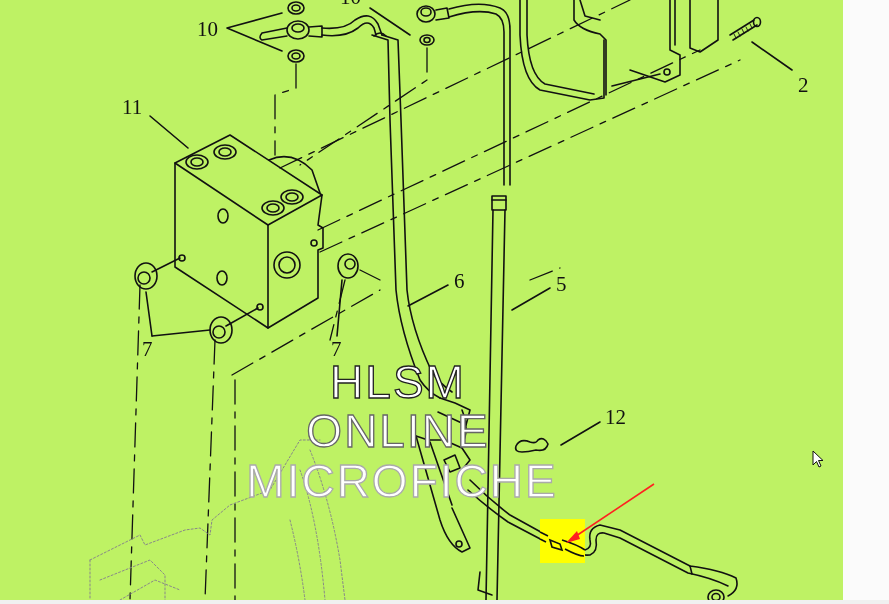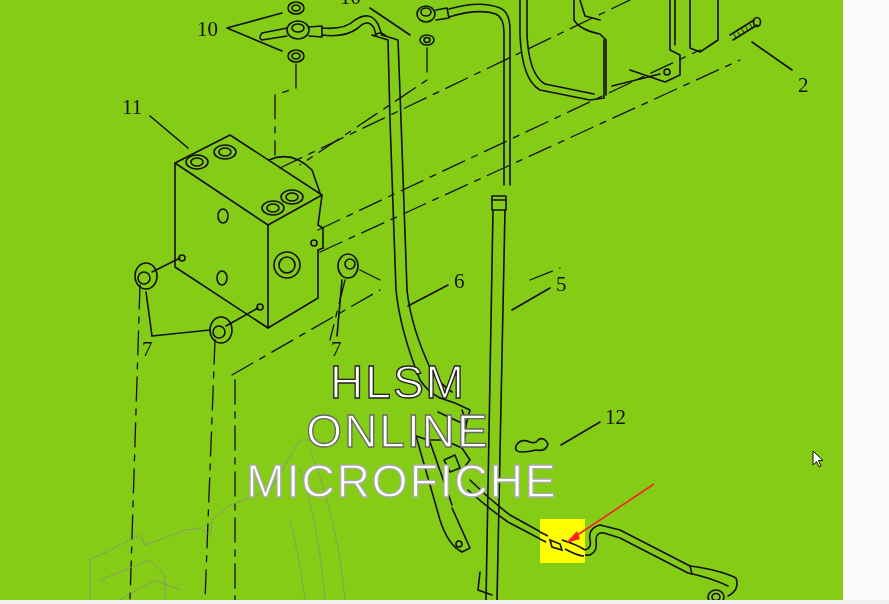--- a/index.html
+++ b/index.html
@@ -1,17 +1,17 @@
 <!DOCTYPE html>
 <html><head>
 <meta charset="utf-8">
 <style>
   html,body{margin:0;padding:0;}
   body{width:889px;height:604px;overflow:hidden;background:#fbfbfb;font-family:"Liberation Serif",serif;position:relative;}
-  #viewer{position:absolute;left:0;top:0;width:843px;height:600px;background:#84cc16;overflow:hidden;}
+  #viewer{position:absolute;left:0;top:0;width:843px;height:600px;background:#bef264;overflow:hidden;}
   #rightpane{position:absolute;left:843px;top:0;width:46px;height:604px;background:#fbfbfb;}
   #bottomstrip{position:absolute;left:0;top:600px;width:889px;height:4px;background:#f0f0f0;}
   svg{position:absolute;left:0;top:0;}
   .lbl{font-family:"Liberation Serif",serif;font-size:21px;fill:#111;}
   .wm{font-family:"Liberation Sans",sans-serif;font-size:46px;fill:#fff;stroke-width:1.3;letter-spacing:2px;}
   #cursor{position:absolute;left:812px;top:450px;width:14px;height:20px;}
 </style>
 </head>
 <body>
 

